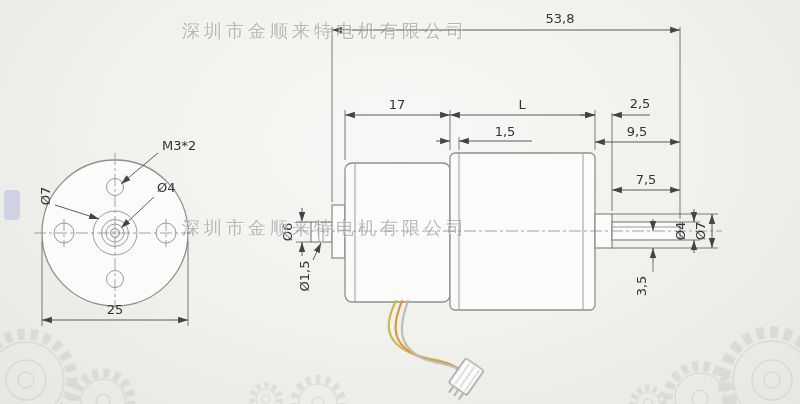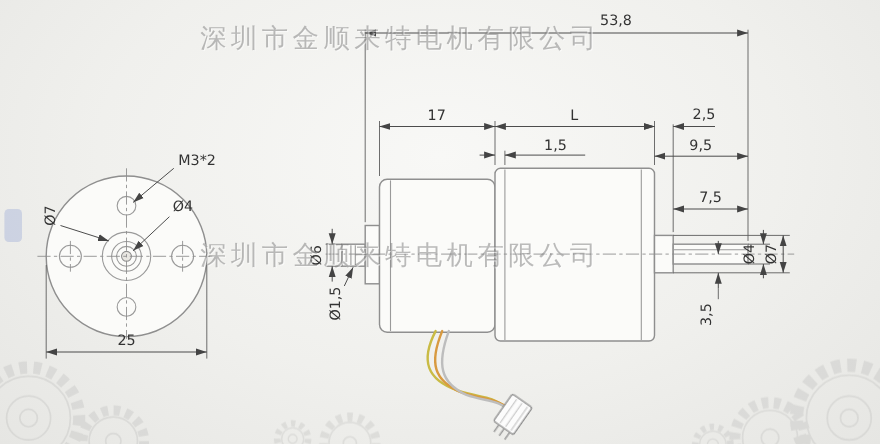--- a/index.html
+++ b/index.html
@@ -9,21 +9,21 @@
     font-family:"DejaVu Sans",sans-serif;
   }
   svg{position:absolute;left:0;top:0;}
   .part{fill:#fbfbf9;stroke:#8f8f8f;stroke-width:1.3;}
   .thin{stroke:#9a9a9a;stroke-width:1;fill:none;}
   .dimline{stroke:#4a4a4a;stroke-width:0.9;fill:none;}
   .ext{stroke:#5a5a5a;stroke-width:0.8;fill:none;}
   .center{stroke:#8d8d8d;stroke-width:0.8;fill:none;stroke-dasharray:12 3 3 3;}
   .dim{font-size:13px;fill:#333;}
   .wm{
-    position:absolute;font-size:24px;letter-spacing:4px;white-space:nowrap;
+    position:absolute;font-size:18px;letter-spacing:4px;white-space:nowrap;
     color:rgba(122,122,122,0.5);pointer-events:none;
     text-shadow:1px 1px 0 rgba(255,255,255,0.55);
     font-family:Liberation Mono, monospace;
   }
   .wm-top{left:182px;top:19px;}
   .wm-mid{left:182px;top:216px;}
   .stock-mark{
     position:absolute;left:4px;top:190px;width:16px;height:30px;
     background:rgba(90,120,200,0.22);border-radius:4px;
   }

